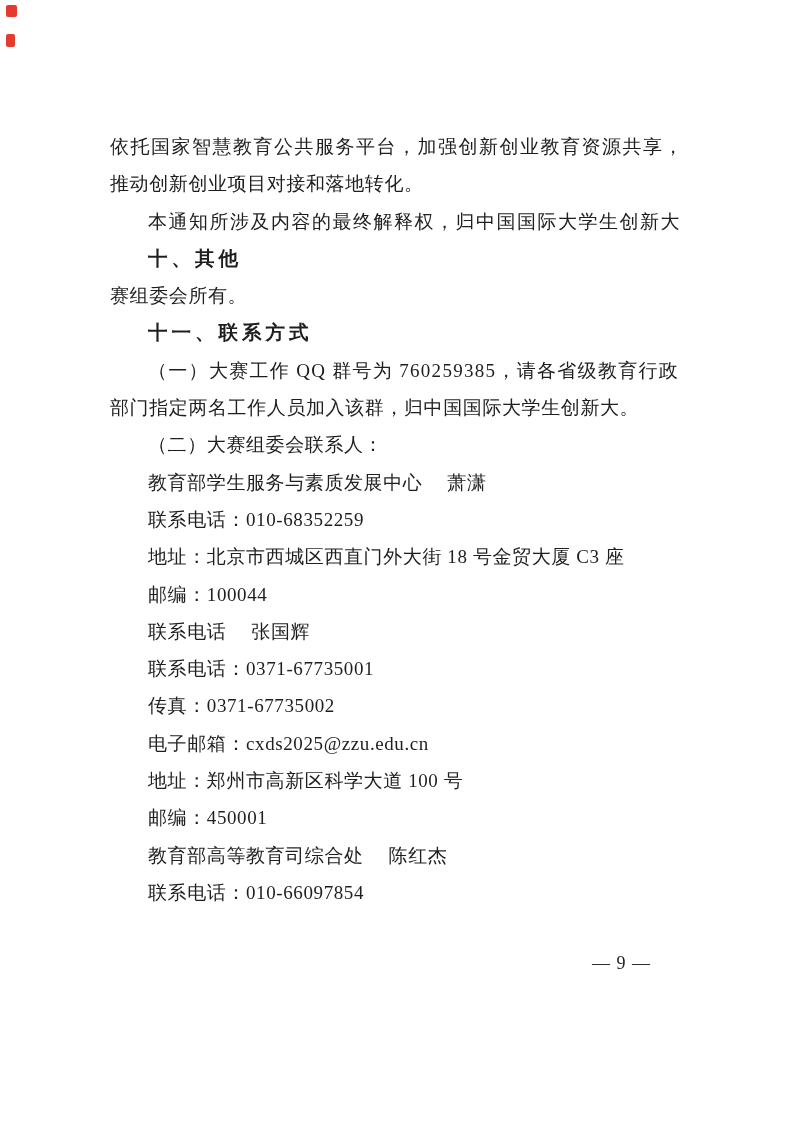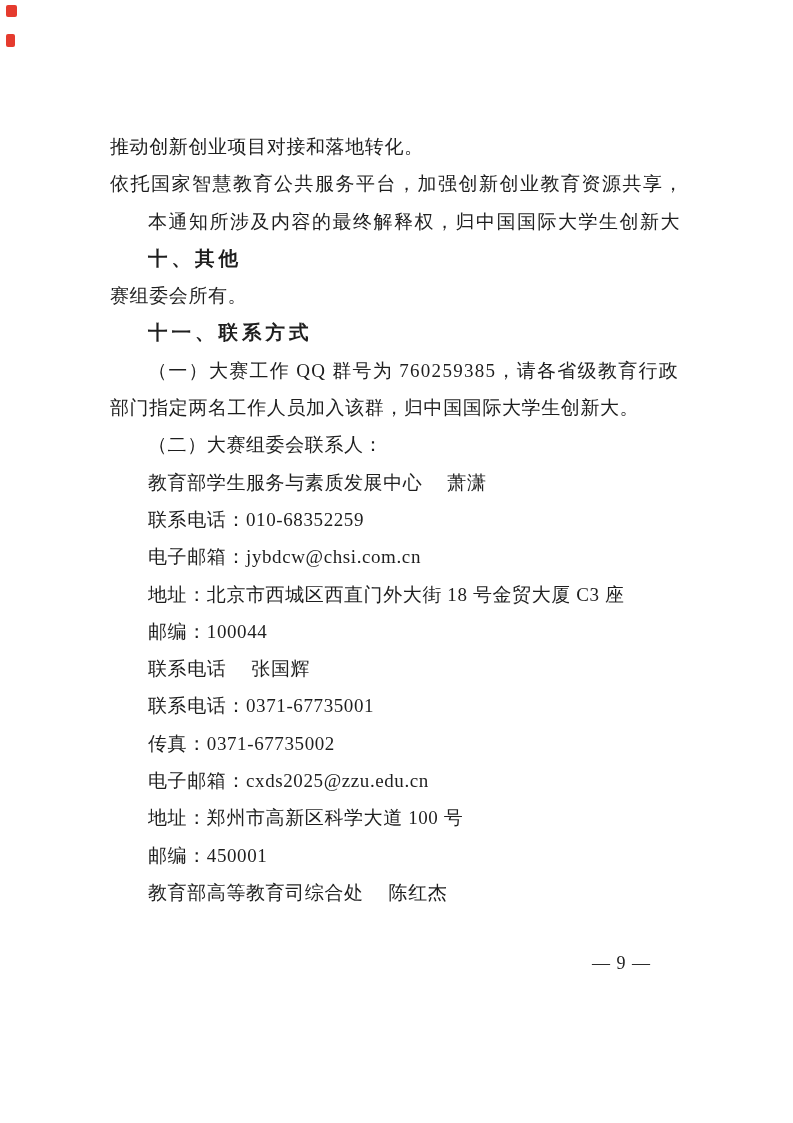--- a/index.html
+++ b/index.html
@@ -48,38 +48,38 @@
 </style>
 </head>
 <body>
 
 <div class="page">
 
   <div class="red-mark m1"></div>
   <div class="red-mark m2"></div>
 
   <div class="content">
+    <div class="line ja">依托国家智慧教育公共服务平台，加强创新创业教育资源共享，</div>
     <div class="line">推动创新创业项目对接和落地转化。</div>
-    <div class="line ja">依托国家智慧教育公共服务平台，加强创新创业教育资源共享，</div>
     <div class="line ind ja">本通知所涉及内容的最终解释权，归中国国际大学生创新大</div>
     <div class="line ind head">十、其他</div>
     <div class="line">赛组委会所有。</div>
     <div class="line ind head">十一、联系方式</div>
     <div class="line ind jb">（一）大赛工作 QQ 群号为 760259385，请各省级教育行政</div>
     <div class="line">部门指定两名工作人员加入该群，归中国国际大学生创新大。</div>
     <div class="line ind">（二）大赛组委会联系人：</div>
     <div class="line ind">教育部学生服务与素质发展中心　 萧潇</div>
     <div class="line ind">联系电话：010-68352259</div>
-    <div class="line ind">电子邮箱：jybdcw@chsi.com.cn</div>
     <div class="line ind">地址：北京市西城区西直门外大街 18 号金贸大厦 C3 座</div>
     <div class="line ind">邮编：100044</div>
     <div class="line ind">联系电话　 张国辉</div>
     <div class="line ind">联系电话：0371-67735001</div>
     <div class="line ind">传真：0371-67735002</div>
     <div class="line ind">电子邮箱：cxds2025@zzu.edu.cn</div>
     <div class="line ind">地址：郑州市高新区科学大道 100 号</div>
     <div class="line ind">邮编：450001</div>
     <div class="line ind">教育部高等教育司综合处　 陈红杰</div>
+    <div class="line ind">联系电话：010-66097854</div>
   </div>
 
   <div class="page-number">— 9 —</div>
 
 </div>
 
 </body></html>

